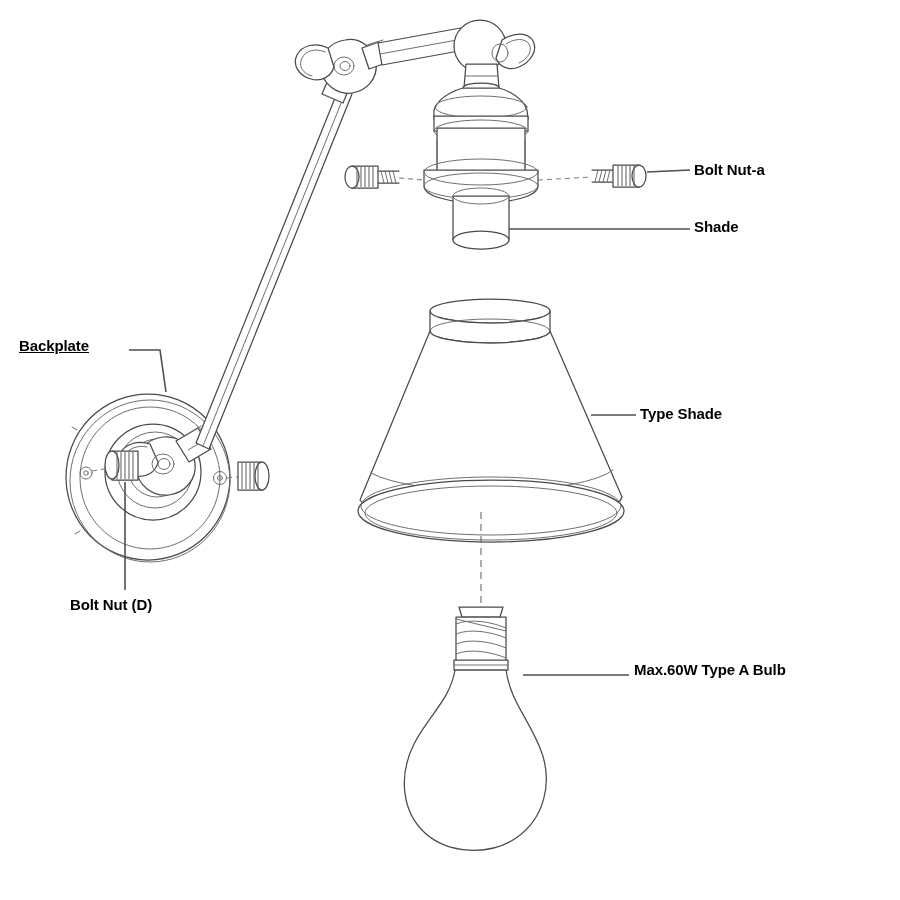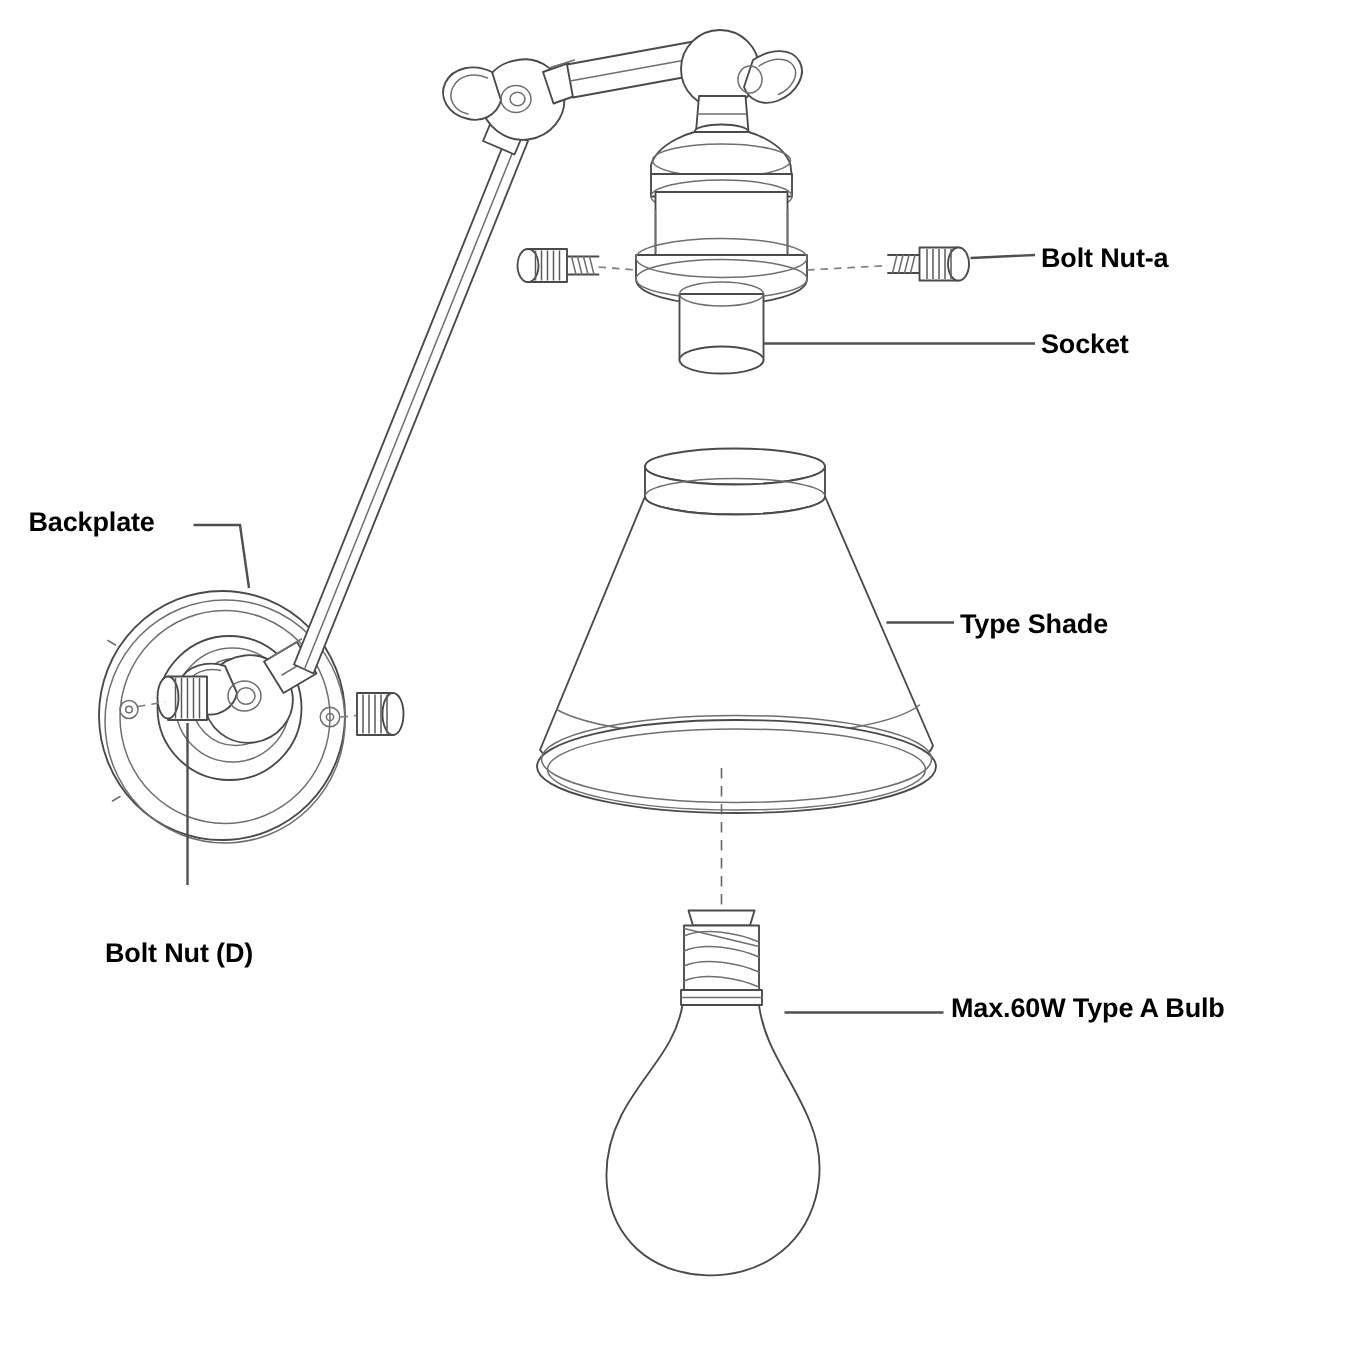--- a/index.html
+++ b/index.html
@@ -66,35 +66,35 @@
   .centerline {
     fill: none;
     stroke: #6a6a6a;
     stroke-width: 1.1;
     stroke-dasharray: 7 5;
   }
   .callout-text {
     position: absolute;
     font-family: "Liberation Sans", sans-serif;
     font-weight: bold;
-    font-size: 18px;
+    font-size: 15px;
     color: #000000;
     white-space: nowrap;
     line-height: 1.25;
     letter-spacing: -0.1px;
   }
   .callout-text.centered {
     text-align: center;
   }
   #label-bolt-nut-a { left: 694px; top: 161px; }
   #label-socket     { left: 694px; top: 218px; }
   #label-steel-shade{ left: 640px; top: 405px; }
   #label-bulb       { left: 634px; top: 661px; text-align: center; }
-  #label-backplate  { left: 19px;  top: 337px; }
-  #label-bolt-nut-d { left: 70px;  top: 596px; margin-top: 28px; }
+  #label-backplate  { left: 19px;  top: 337px; text-decoration: underline; }
+  #label-bolt-nut-d { left: 70px;  top: 596px; }
 </style>
 </head>
 <body>
 
 <div id="diagram-root">
 
   <svg id="assembly-svg" viewBox="0 0 900 900">
 
     <g>
 
@@ -348,21 +348,21 @@
 
       <path class="leader" d="M129 350 L160 350 L166 392"></path>
 
       <path class="leader" d="M125 482 L125 590"></path>
     </g>
 
   </svg>
 
   <div class="callout-text" id="label-bolt-nut-a">Bolt Nut-a</div>
 
-  <div class="callout-text" id="label-socket">Socket</div>
+  <div class="callout-text" id="label-socket">Shade</div>
 
   <div class="callout-text" id="label-steel-shade">Type Shade</div>
 
   <div class="callout-text centered" id="label-bulb">
     <div>Max.60W Type A Bulb</div>
   </div>
 
   <div class="callout-text" id="label-backplate">Backplate</div>
 
   <div class="callout-text" id="label-bolt-nut-d">Bolt Nut (D)</div>

